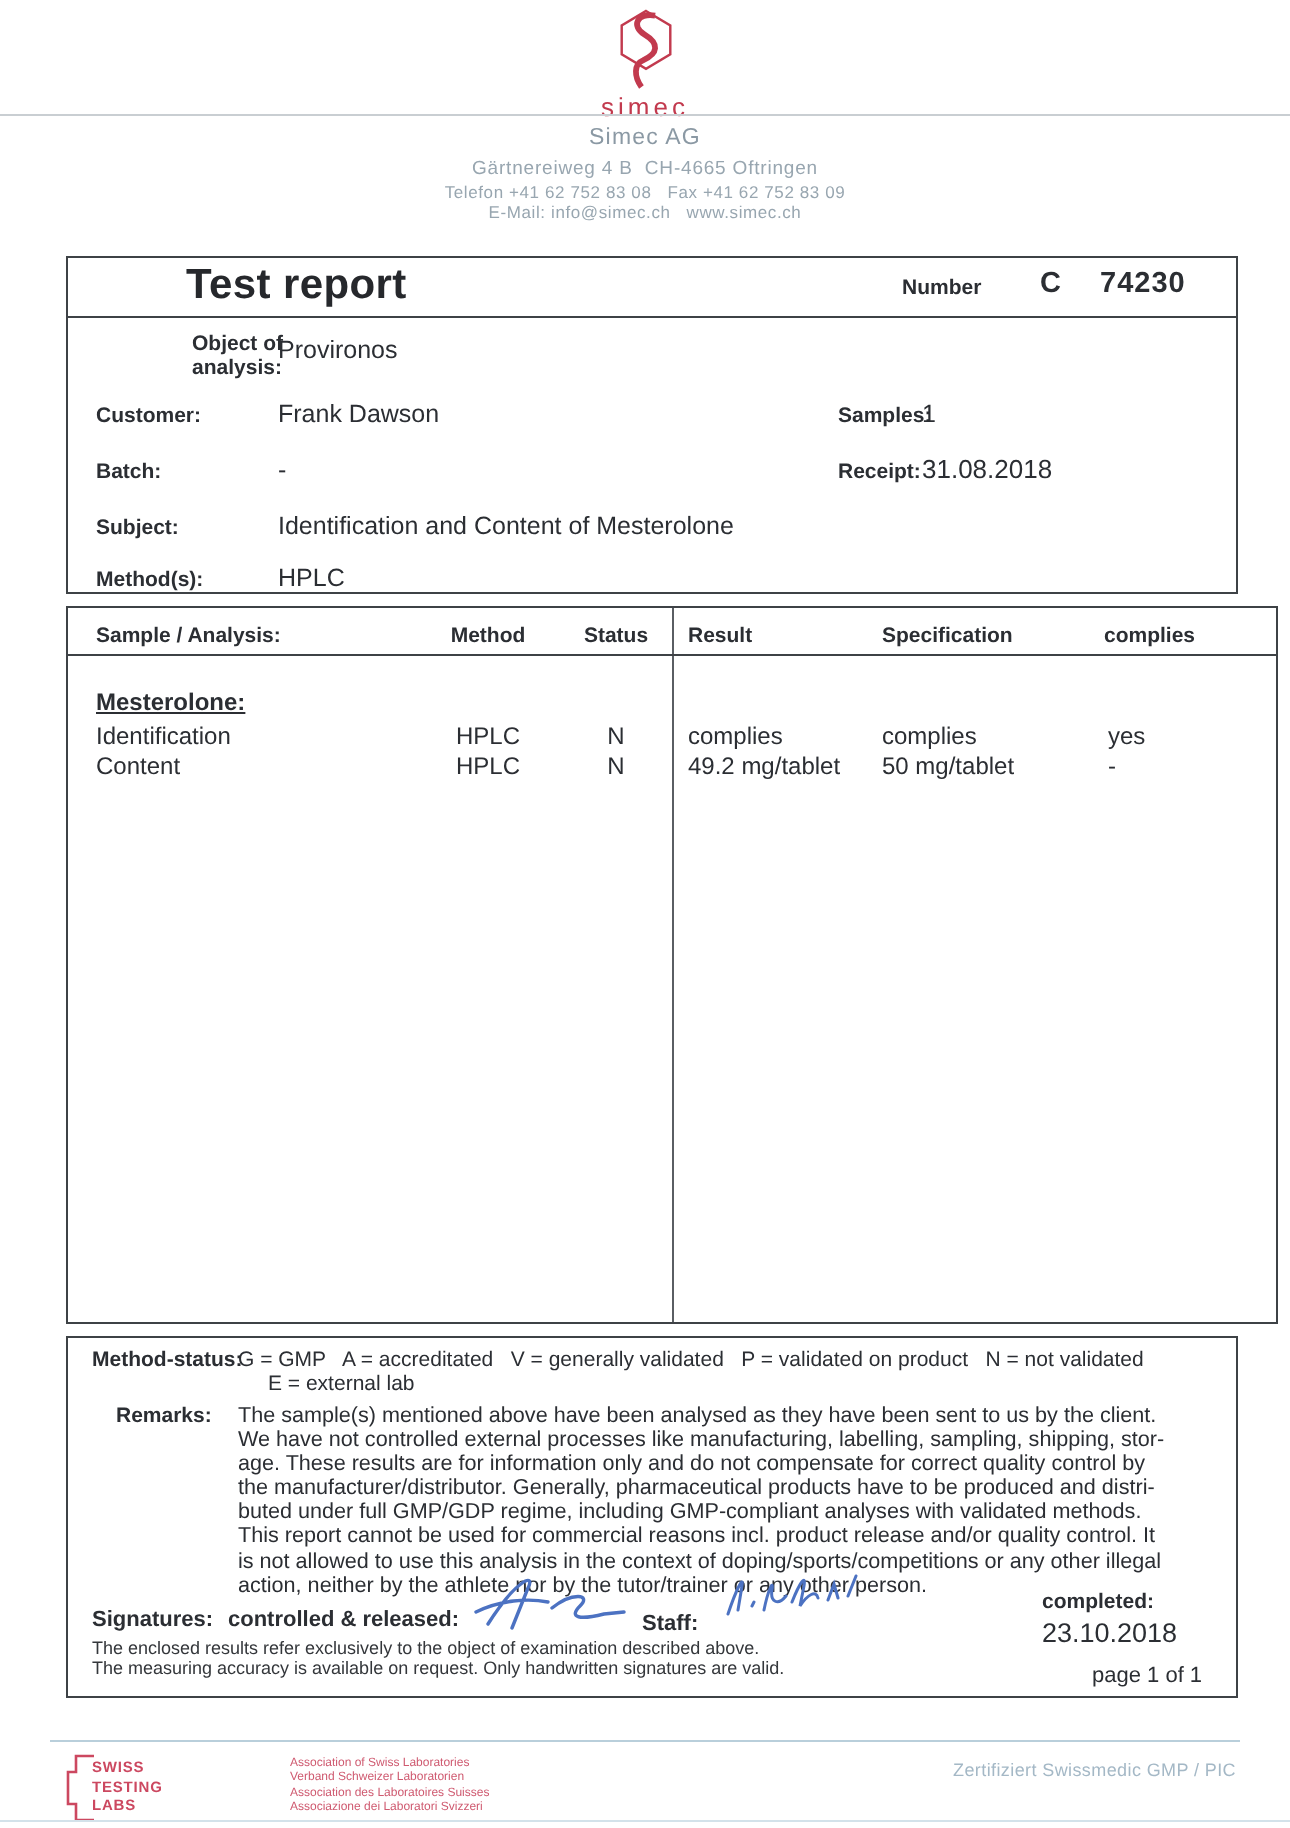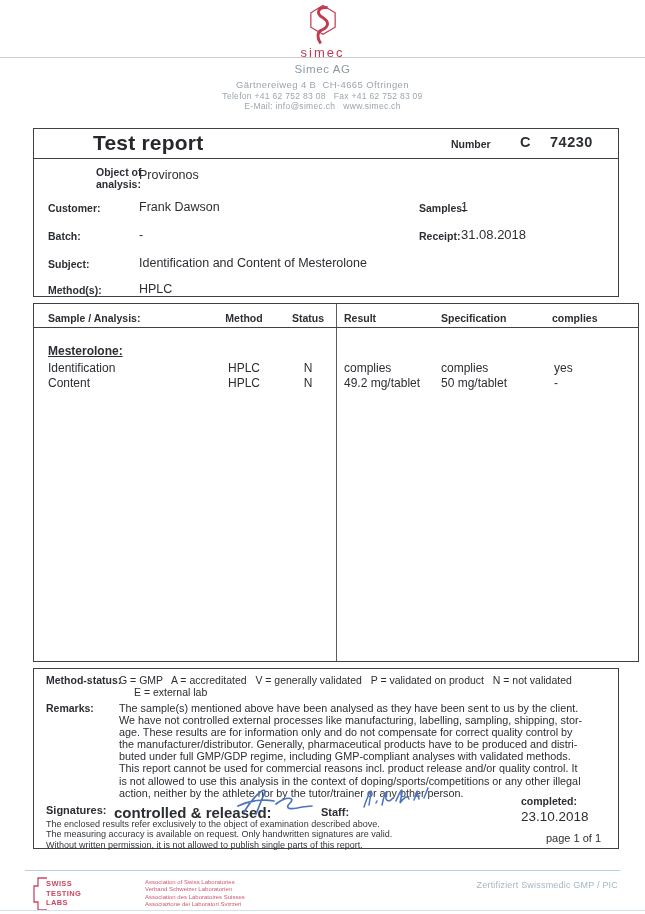--- a/index.html
+++ b/index.html
@@ -57,24 +57,24 @@
   .td{font-size:12px;}
   .row1{top:57px;} .row2{top:72px;}
   .td-a{left:14px;} .td-m{left:175px;width:70px;text-align:center;}
   .td-s{left:248px;width:52px;text-align:center;}
   .td-r{left:310px;} .td-sp{left:407px;} .td-c{left:520px;}
 
   
   .ms-label{left:12px;top:5px;font-size:10.5px;font-weight:700;}
   .ms-line{left:85px;font-size:10.5px;white-space:pre-wrap;}
   .ms-l1{top:5px;} .ms-l2{top:17px;padding-left:15px;}
-  .rem-label{left:12px;top:33px;font-size:10.5px;font-weight:700;}
+  .rem-label{left:24px;top:33px;font-size:10.5px;font-weight:700;}
   .rem-text{left:85px;top:33px;width:500px;font-size:10.8px;line-height:12.1px;}
   .sig-label{left:12px;top:135px;font-size:11px;font-weight:700;}
-  .sig-cr{left:80px;top:135px;font-size:15px;font-weight:700;}
+  .sig-cr{left:80px;top:135px;font-size:11px;font-weight:700;}
   .sig-staff{left:287px;top:137px;font-size:11px;font-weight:700;}
   .sig1{left:200px;top:115px;}
   .sig2{left:322px;top:112px;}
   .completed-l{left:487px;top:126px;font-size:10.5px;font-weight:700;}
   .completed-v{left:487px;top:140px;font-size:13.5px;}
   .page-v{left:512px;top:163px;font-size:11px;}
   .fineprint{left:12px;top:150px;font-size:9px;line-height:10.4px;color:#34373b;}
 
   
   .foot-rule{left:25px;top:870px;width:595px;height:1px;background:#b9cfdb;}
@@ -192,21 +192,20 @@
       <path d="M8,26 C12,14 16,6 15,12 L13,24 M20,22 l1,-2 M26,24 C28,14 31,8 30,14 C29,20 33,22 37,17 M40,20 C44,10 47,6 46,12 L44,22 C48,16 52,14 53,18 M58,19 l3,-8 l2,7 M68,17 l4,-10" fill="none" stroke="#4c72c2" stroke-width="1.5" stroke-linecap="round"></path>
     </svg>
 
     <div class="abs completed-l">completed:</div>
     <div class="abs completed-v">23.10.2018</div>
     <div class="abs page-v">page 1 of 1</div>
 
     <div class="abs fineprint">
       <div>The enclosed results refer exclusively to the object of examination described above.</div>
       <div>The measuring accuracy is available on request. Only handwritten signatures are valid.</div>
-      <div>Without written permission, it is not allowed to publish single parts of this report.</div>
     </div>
   </div>
 </div>
 
 <div class="abs foot-rule"></div>
 <div class="abs labs-logo">
   <svg class="abs labs-cross" width="16" height="34" viewBox="0 0 16 34">
     <path d="M14,1 H5 V9 H1 V25 H5 V33 H14" fill="none" stroke="#cc4860" stroke-width="1.3"></path>
   </svg>
   <div class="abs labs-name" style="white-space:pre-line;">SWISS

